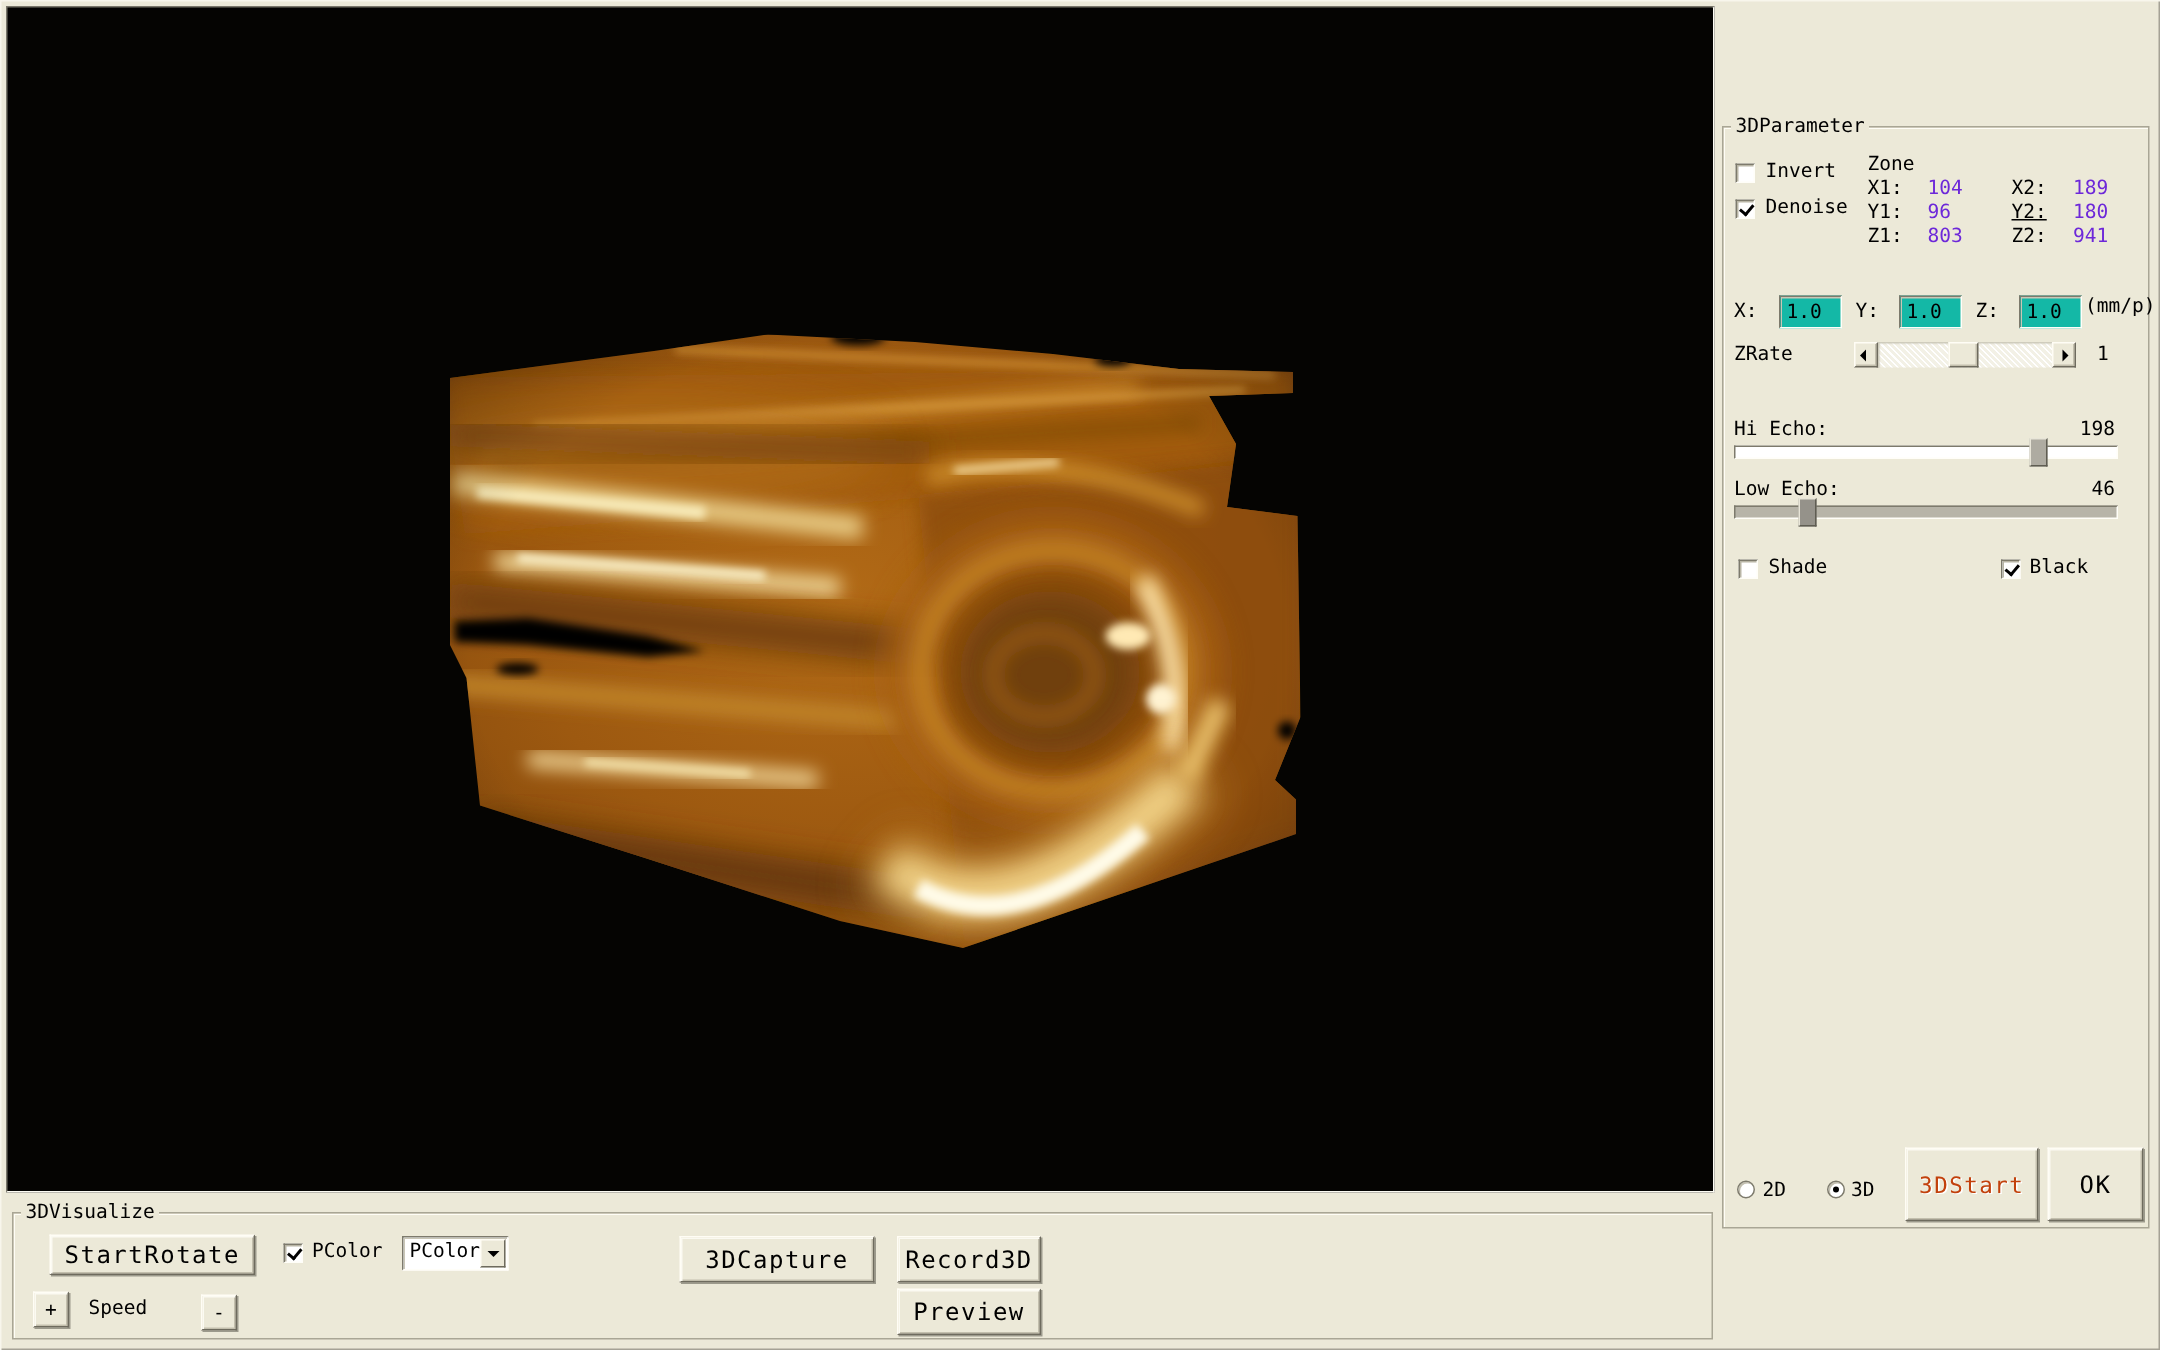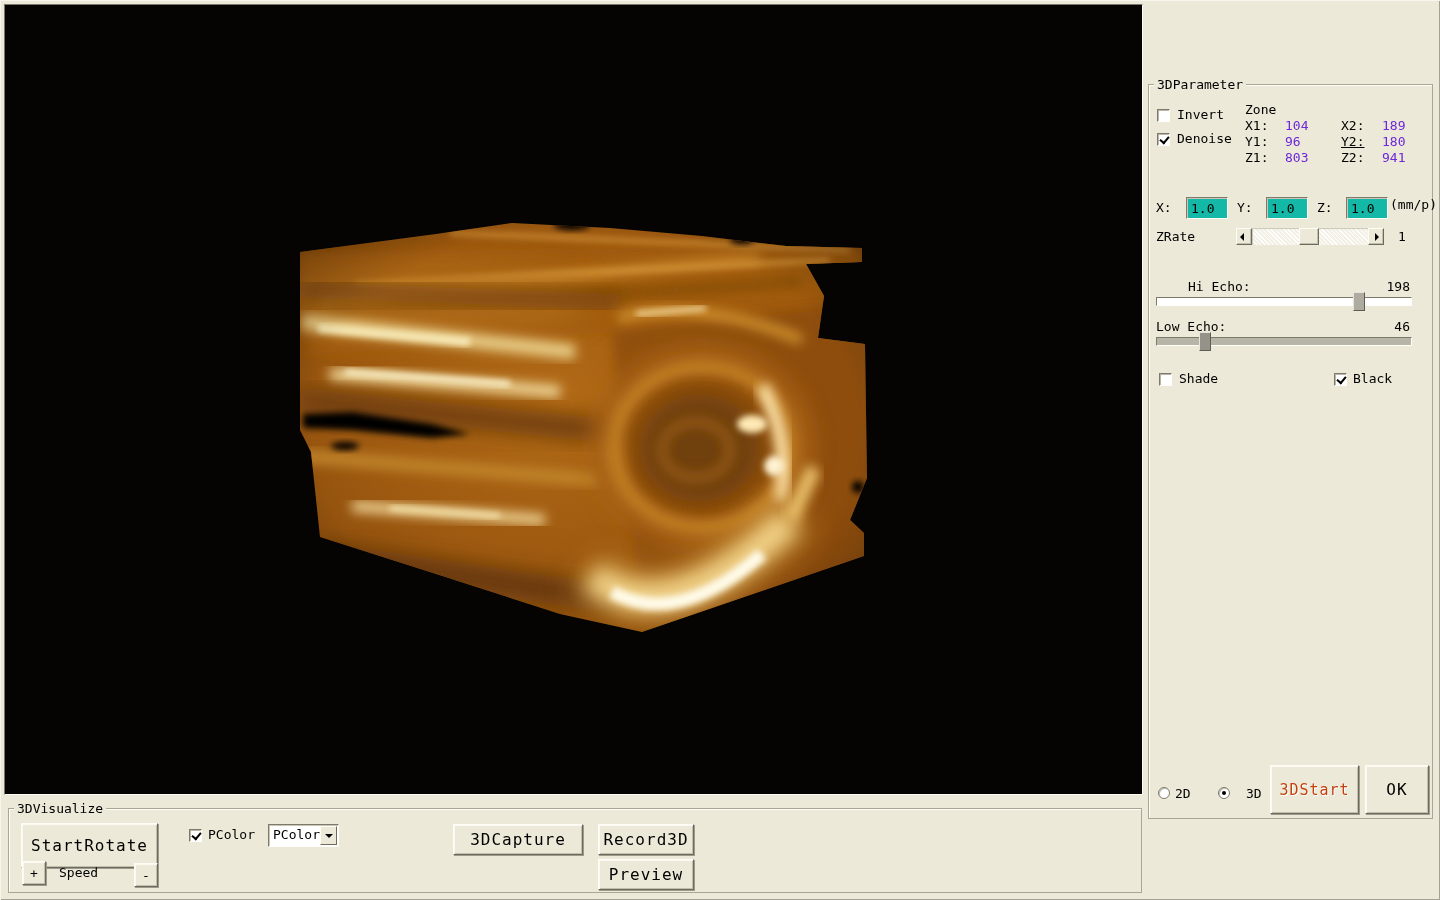--- a/index.html
+++ b/index.html
@@ -258,48 +258,48 @@
           <span class="tri"></span>
         </div>
       <div class="sb-track"></div>
       <div class="sb-thumb" style="left:63px;"></div>
       <div class="sb-btn right" style="right:0;">
           <span class="tri"></span>
         </div>
     </div>
     <span class="lbl" style="left:249px; top:145px;">1</span>
 
-    <span class="lbl" style="left:7px; top:195px;margin-left:32px;">Hi Echo:</span>
+    <span class="lbl" style="left:7px; top:195px;">Hi Echo:</span>
     <span class="lbl" style="right:22px; top:195px;">198</span>
     <div class="sl-track white" style="left:7px; top:212px; width:256px;"></div>
     <div class="sl-thumb" style="left:204px; top:207px;"></div>
 
     <span class="lbl" style="left:7px; top:235px;">Low Echo:</span>
     <span class="lbl" style="right:22px; top:235px;">46</span>
     <div class="sl-track gray" style="left:7px; top:252px; width:256px;"></div>
     <div class="sl-thumb dark" style="left:50px; top:247px;"></div>
 
     <span class="chk" style="left:10px; top:288px;"></span>
     <span class="lbl" style="left:30px; top:287px;">Shade</span>
     <span class="chk checked" style="left:185px; top:288px;"></span>
     <span class="lbl" style="left:204px; top:287px;">Black</span>
 
     <span class="radio" style="left:9px; top:702px;"></span>
     <span class="lbl" style="left:26px; top:702px;">2D</span>
     <span class="radio checked" style="left:69px; top:702px;"></span>
-    <span class="lbl" style="left:85px; top:702px;margin-left:12px;">3D</span>
+    <span class="lbl" style="left:85px; top:702px;">3D</span>
 
     <div class="btn disabled" style="left:121px; top:680px; width:89px; height:49px; font-size:15px;">3DStart</div>
     <div class="btn" style="left:216px; top:680px; width:64px; height:49px;">OK</div>
   </div>
 
   <div class="gb" style="left:8px; top:808px; width:1134px; height:85px;">
     <span class="gb-label">3DVisualize</span>
 
-    <div class="btn" style="left:12px; top:14px; width:137px; height:45px;">StartRotate</div>
+    <div class="btn" style="left:24px; top:14px; width:137px; height:27px;">StartRotate</div>
 
     <div class="btn small" style="left:13px; top:52px; width:24px; height:24px;">+</div>
     <span class="lbl" style="left:50px; top:57px;">Speed</span>
     <div class="btn small" style="left:125px; top:54px; width:24px; height:24px;">-</div>
 
     <span class="chk checked" style="left:180px; top:20px;"></span>
     <span class="lbl" style="left:199px; top:19px;">PColor</span>
 
     <div class="dd" style="left:259px; top:15px; width:71px; height:23px;">
       <span class="dd-text">PColor</span>

